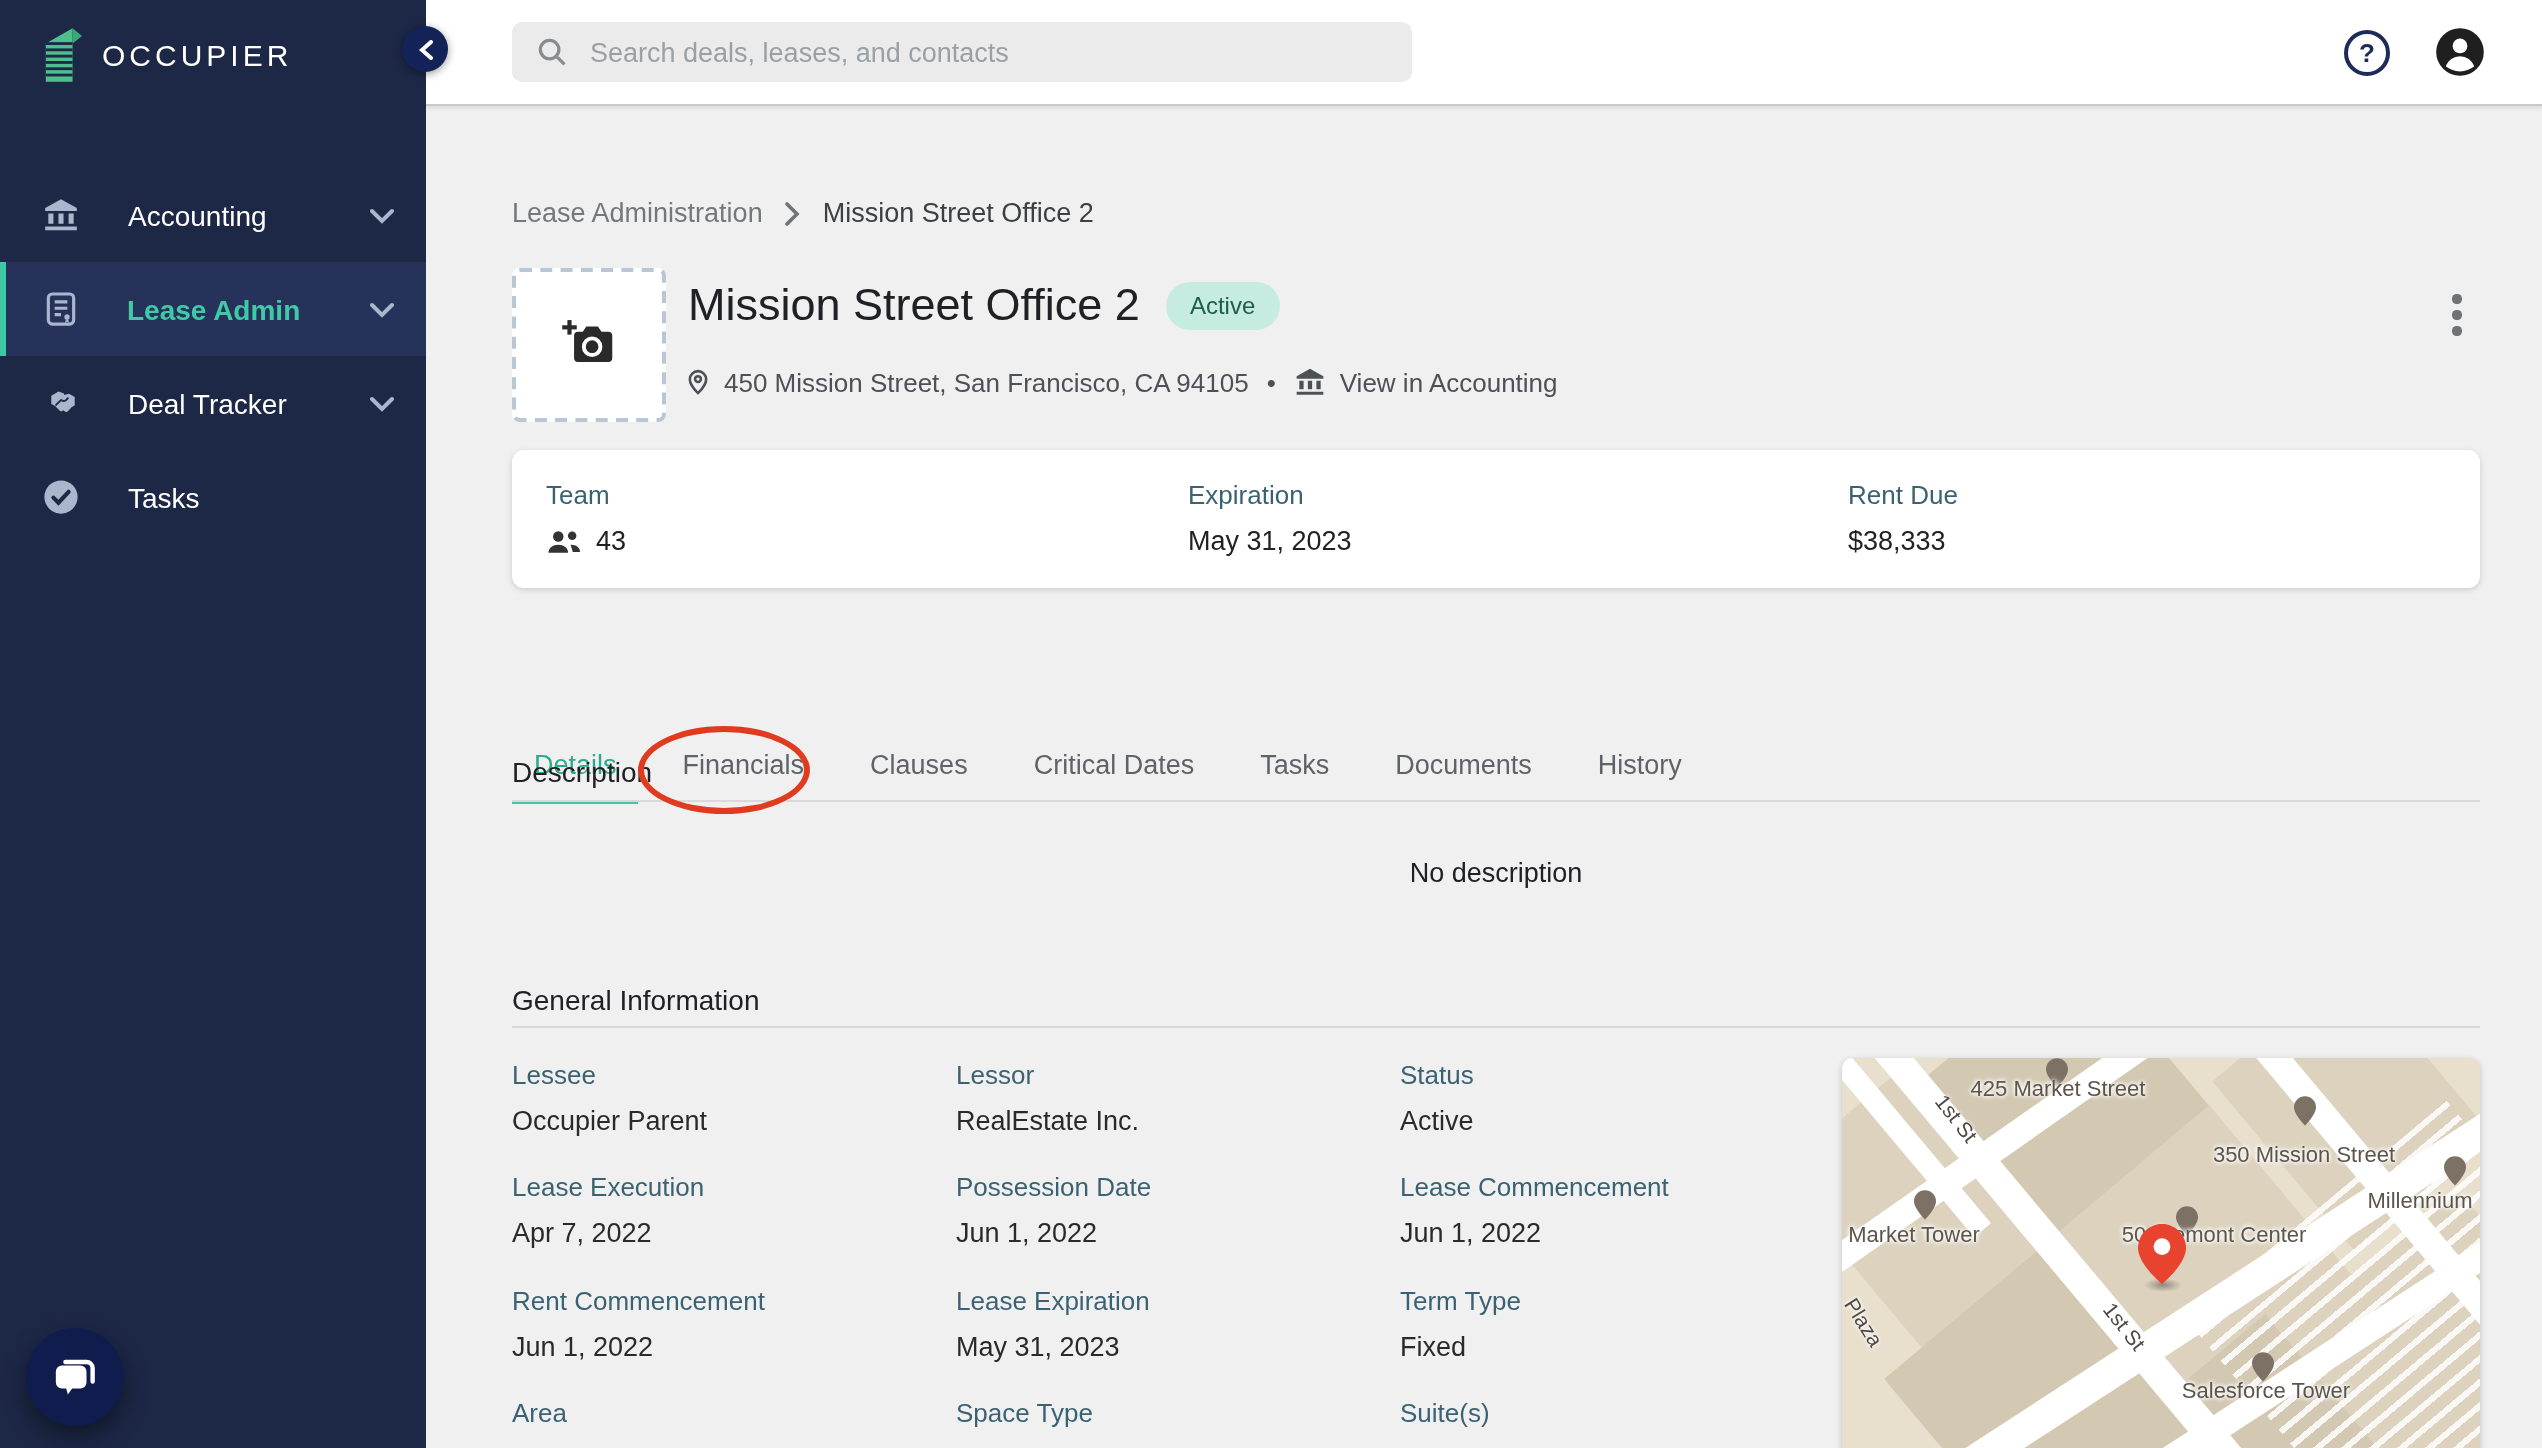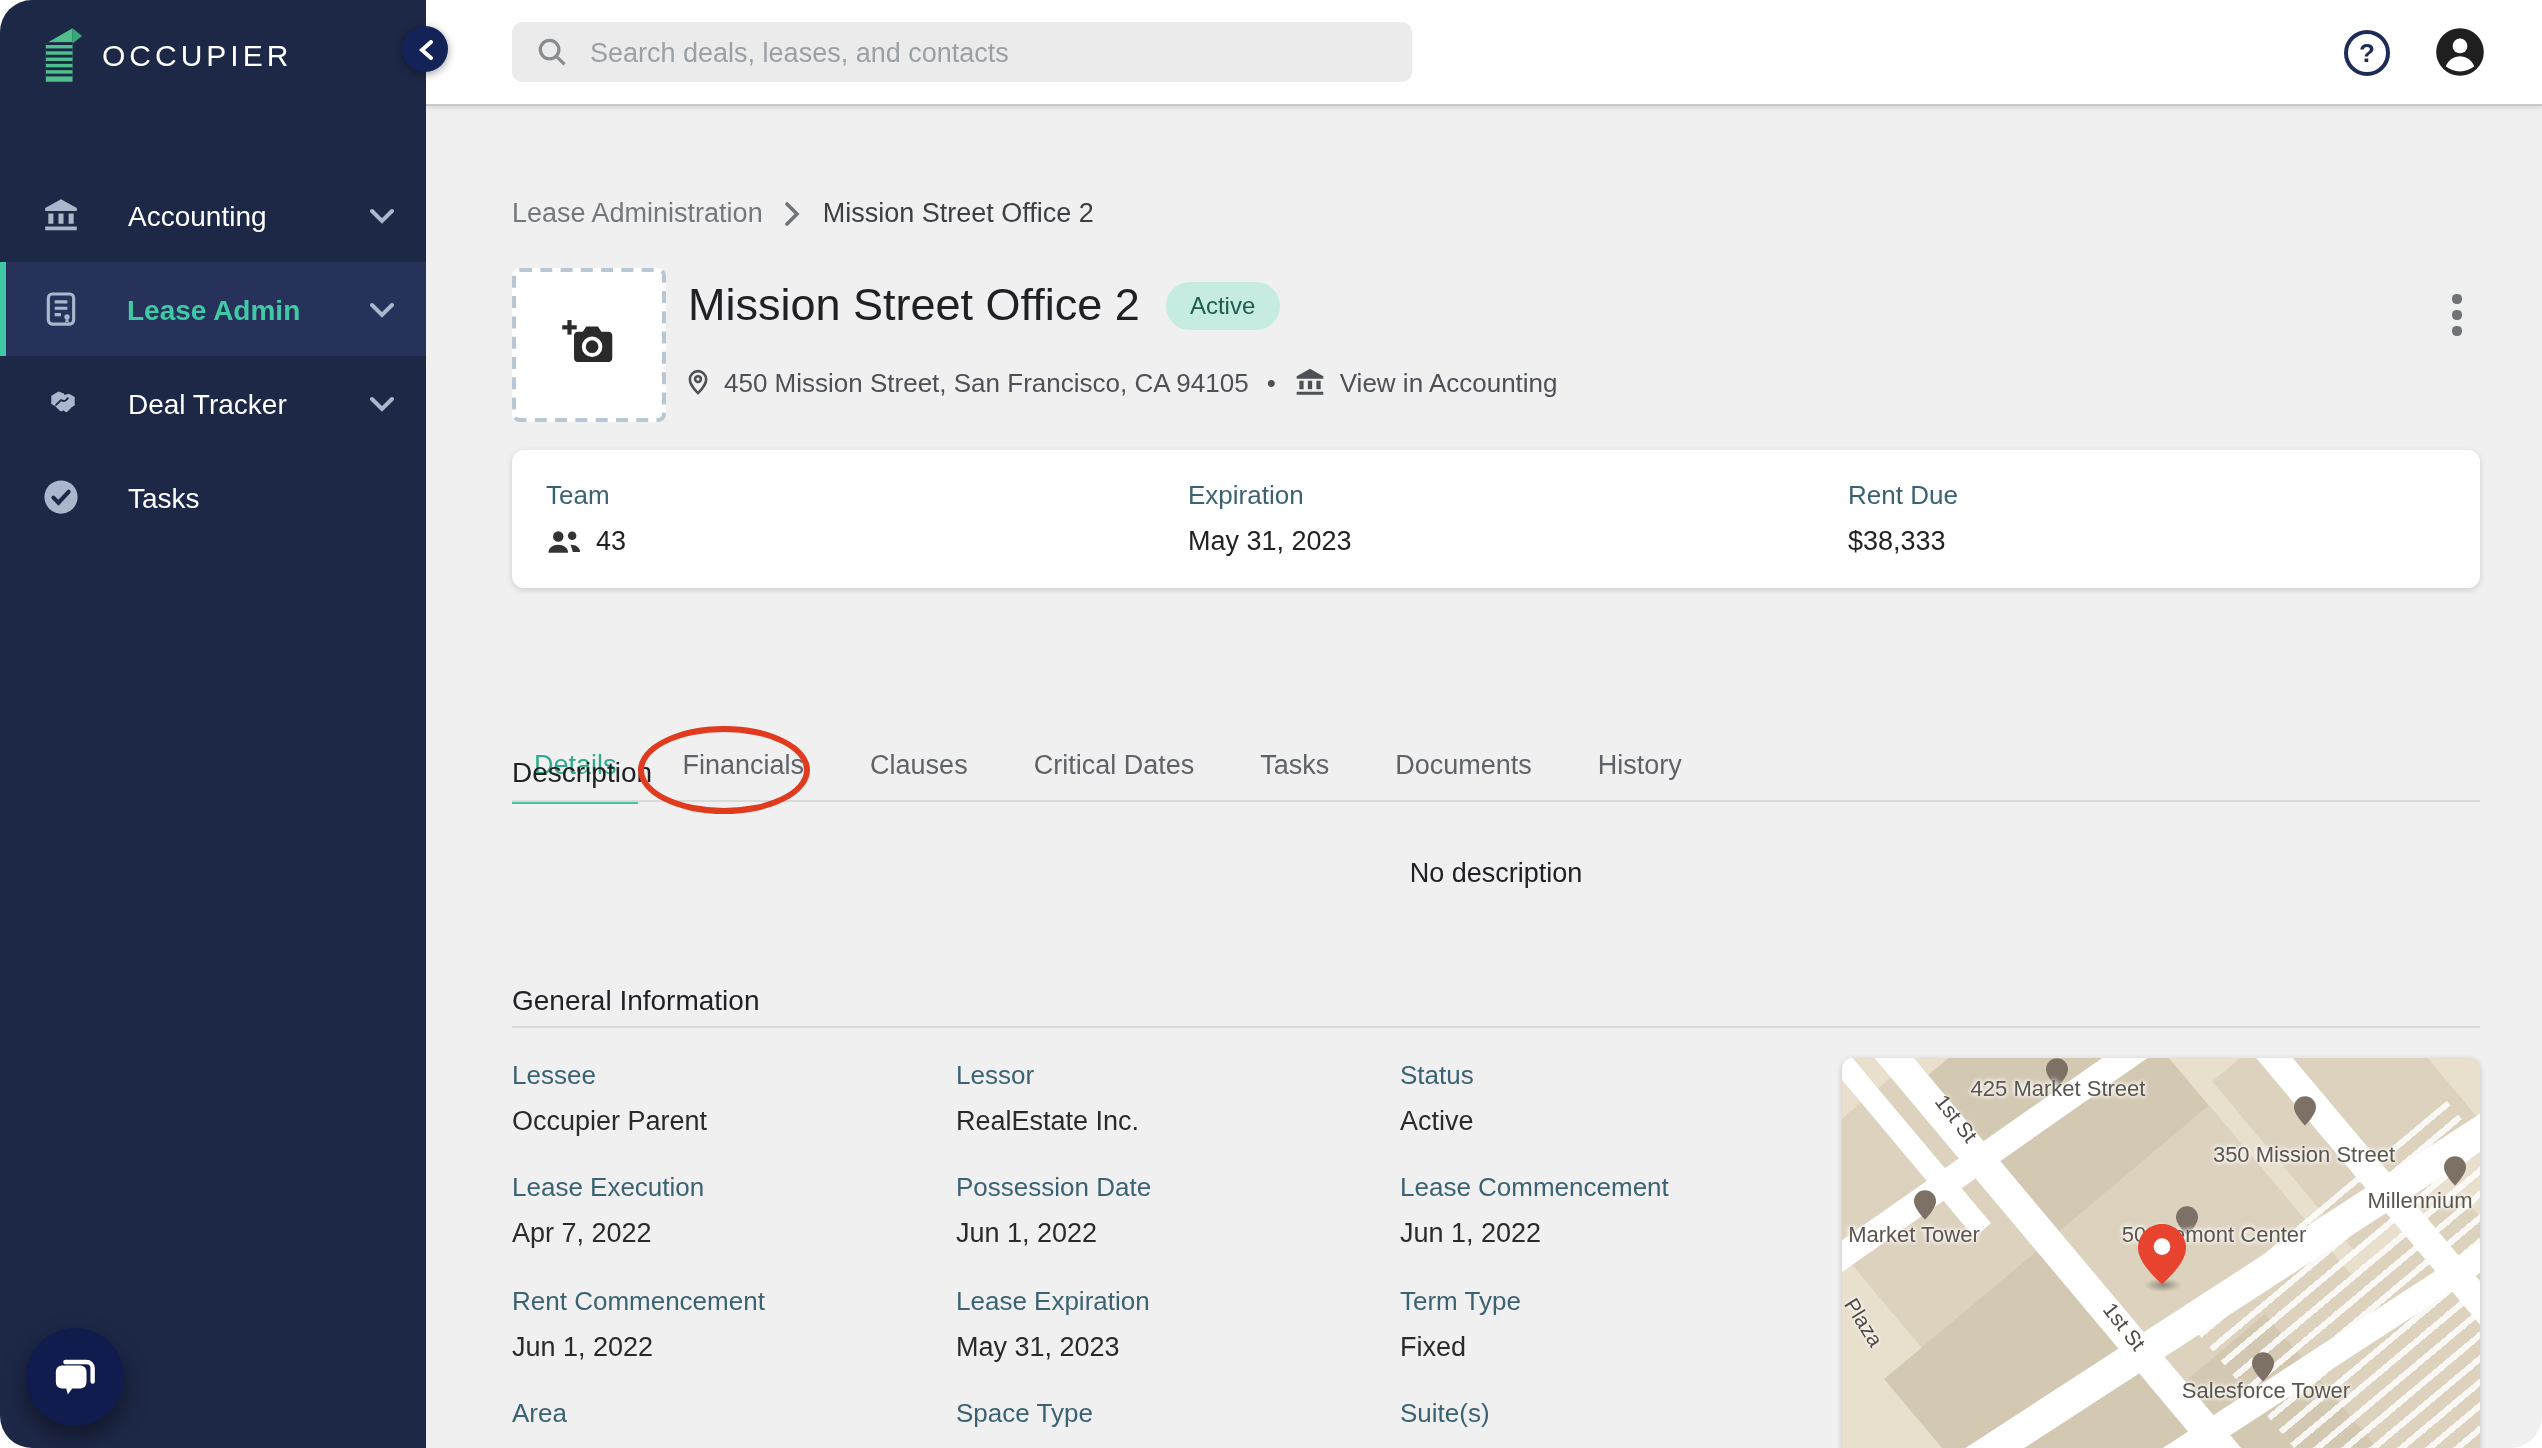--- a/index.html
+++ b/index.html
@@ -1,16 +1,16 @@
 <!DOCTYPE html>
 <html><head>
 <meta charset="utf-8">
 <style>
   html,body{margin:0;padding:0;background:#ffffff;}
-  .stage{position:relative;width:2542px;height:1448px;overflow:hidden;background:#fff;border-radius:32px;}
+  .stage{position:relative;width:2542px;height:1448px;overflow:hidden;background:#fff;}
   .screen{position:relative;width:1271px;height:724px;transform:scale(2);transform-origin:0 0;
           font-family:"Liberation Sans",sans-serif;background:#f0f0f1;overflow:hidden;}
 
   
   .sidebar{position:absolute;left:0;top:0;width:213px;height:724px;background:#1d2847;z-index:20;}
   .brand-row{display:flex;align-items:center;padding:13px 0 0 21px;}
   .brand-name{color:#fff;font-size:15px;font-weight:500;letter-spacing:2px;margin-left:9px;}
   .nav{margin-top:42px;display:flex;flex-direction:column;}
   .nav-item{height:47px;display:flex;align-items:center;padding:0 16px 0 21px;color:#fff;font-size:14px;cursor:pointer;}
   .nav-item .nav-icon{width:23px;display:flex;align-items:center;color:#aab6cc;flex:none;}

